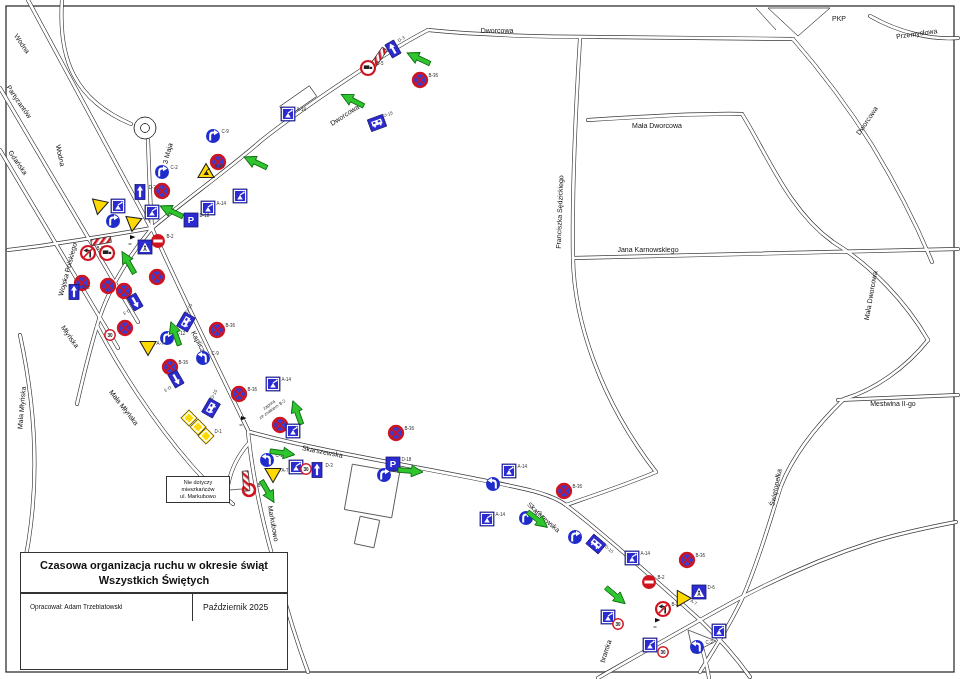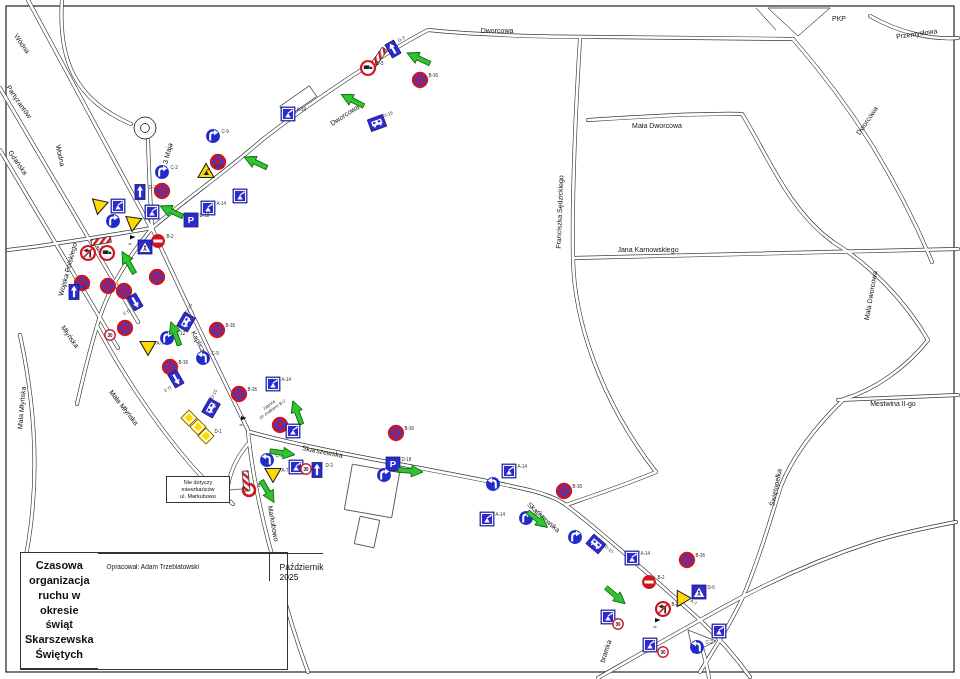--- a/index.html
+++ b/index.html
@@ -8,21 +8,21 @@
   svg{position:absolute;left:0;top:0;font-family:"Liberation Sans",sans-serif;}
   #roads path{stroke:#3a3a3a;stroke-width:4;fill:none;stroke-linecap:round;}
   #roads-fill path{stroke:#fff;stroke-width:2.7;fill:none;stroke-linecap:round;}
   #buildings rect,#buildings path{fill:#fff;stroke:#555;stroke-width:0.9;}
   text.street{font-size:7px;fill:#111;}
   text.sl{font-size:4.5px;fill:#333;}
   .note-box{position:absolute;left:166px;top:476px;width:60px;background:#fff;
             border:1px solid #333;font-size:5.5px;line-height:1.3;text-align:center;
             padding:2px 1px;z-index:4;color:#111;}
   .title-block{position:absolute;left:20px;top:552px;width:266px;height:116px;background:#fff;
-            border:1.5px solid #333;z-index:5;display:flex;flex-direction:row;color:#111;}
+            border:1.5px solid #333;z-index:5;display:flex;flex-direction:column;color:#111;}
   .tb-title{border-bottom:1.5px solid #333;text-align:center;font-weight:bold;font-size:11px;
             line-height:1.35;padding:5px 4px 4px;}
   .tb-mid{flex:1;display:flex;}
   .tb-mid-left{width:162px;border-right:1.5px solid #333;padding:7px 0 0 9px;font-size:9.5px;line-height:1.4;}
   .tb-mid-right{flex:1;}
   .tb-bottom{display:flex;border-top:1.5px solid #333;height:27px;}
   .tb-author{width:162px;border-right:1.5px solid #333;font-size:6.5px;padding:9px 0 0 9px;}
   .tb-date{flex:1;font-size:8.5px;padding:8px 0 0 10px;}
 </style>
 </head>
@@ -636,20 +636,20 @@
 
   <div class="note-box">
     <div>Nie dotyczy</div>
     <div>mieszkańców</div>
     <div>ul. Markubowo</div>
   </div>
 
   <div class="title-block">
     <div class="tb-title">
       <div>Czasowa organizacja ruchu w okresie świąt</div>
-      <div>Skarszewska Świętych</div>
+      <div>Wszystkich Świętych</div>
     </div>
     <div class="tb-bottom">
       <div class="tb-author">Opracował: Adam Trzebiatowski</div>
       <div class="tb-date">Październik 2025</div>
     </div>
   </div>
 </div>
 
 </body></html>

